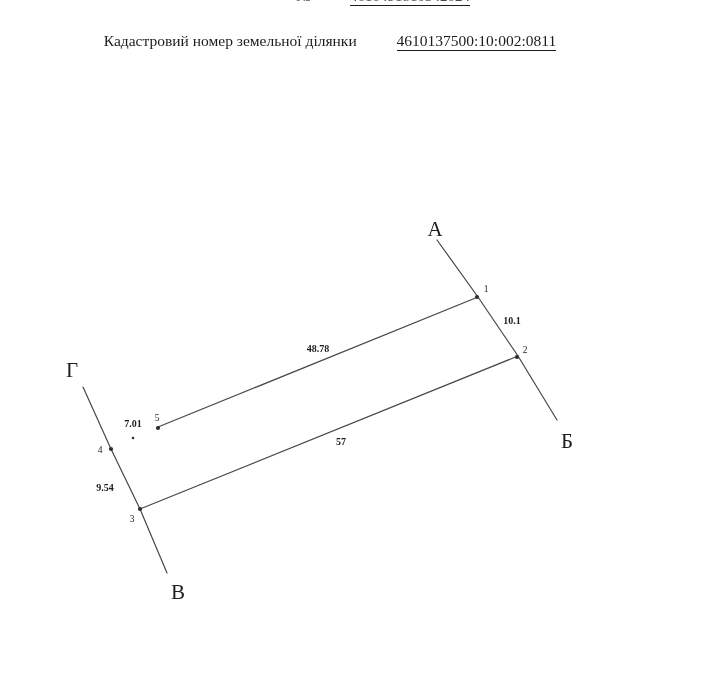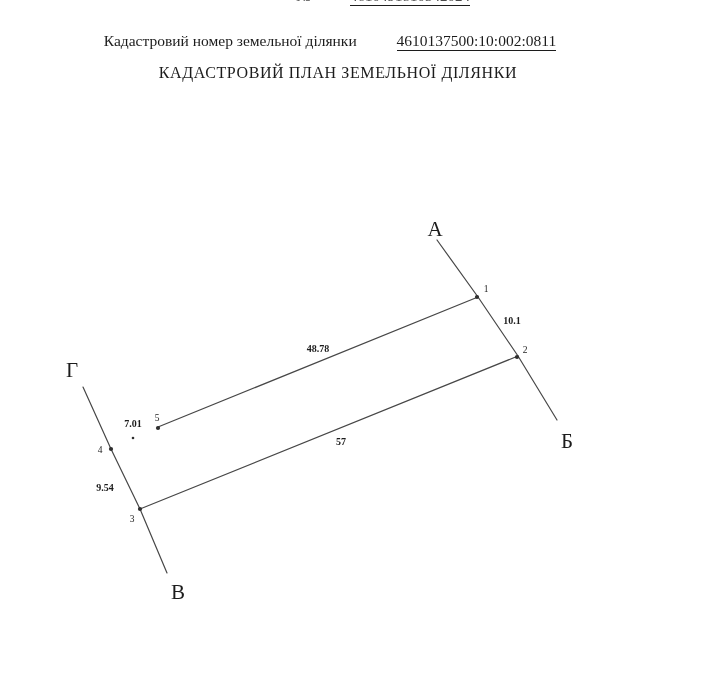--- a/index.html
+++ b/index.html
@@ -73,21 +73,20 @@
   <div class="top-clip">
     <span class="top-clip-inner"><span>№</span> <span class="underlined">4610491810342024</span></span>
   </div>
 
   <div class="cad-line">
     <span>Кадастровий номер земельної ділянки</span>
     <span> </span>
     <span class="underlined">4610137500:10:002:0811</span>
   </div>
 
-  <div class="doc-title">КАДАСТРОВИЙ ПЛАН ЗЕМЕЛЬНОЇ ДІЛЯНКИ</div>
 
   <svg id="plan-svg" class="plan-svg" width="701" height="693" viewBox="0 0 701 693">
       <polyline points="437,240 478,297 518,356 557,420" fill="none" stroke="#474747" stroke-width="1.2" stroke-linecap="round"></polyline>
       <polyline points="83,387 111,449 140,509 167,573" fill="none" stroke="#474747" stroke-width="1.2" stroke-linecap="round"></polyline>
       <line x1="158" y1="427" x2="478" y2="297" stroke="#474747" stroke-width="1.2" stroke-linecap="round"></line>
       <line x1="518" y1="356" x2="140" y2="509" stroke="#474747" stroke-width="1.2" stroke-linecap="round"></line>
       <circle cx="477" cy="297" r="2.1" fill="#2e2e2e"></circle>
       <text x="486" y="292" font-size="9.5" text-anchor="middle">1</text>
       <circle cx="517" cy="357" r="2.1" fill="#2e2e2e"></circle>
       <text x="525" y="353" font-size="9.5" text-anchor="middle">2</text>

